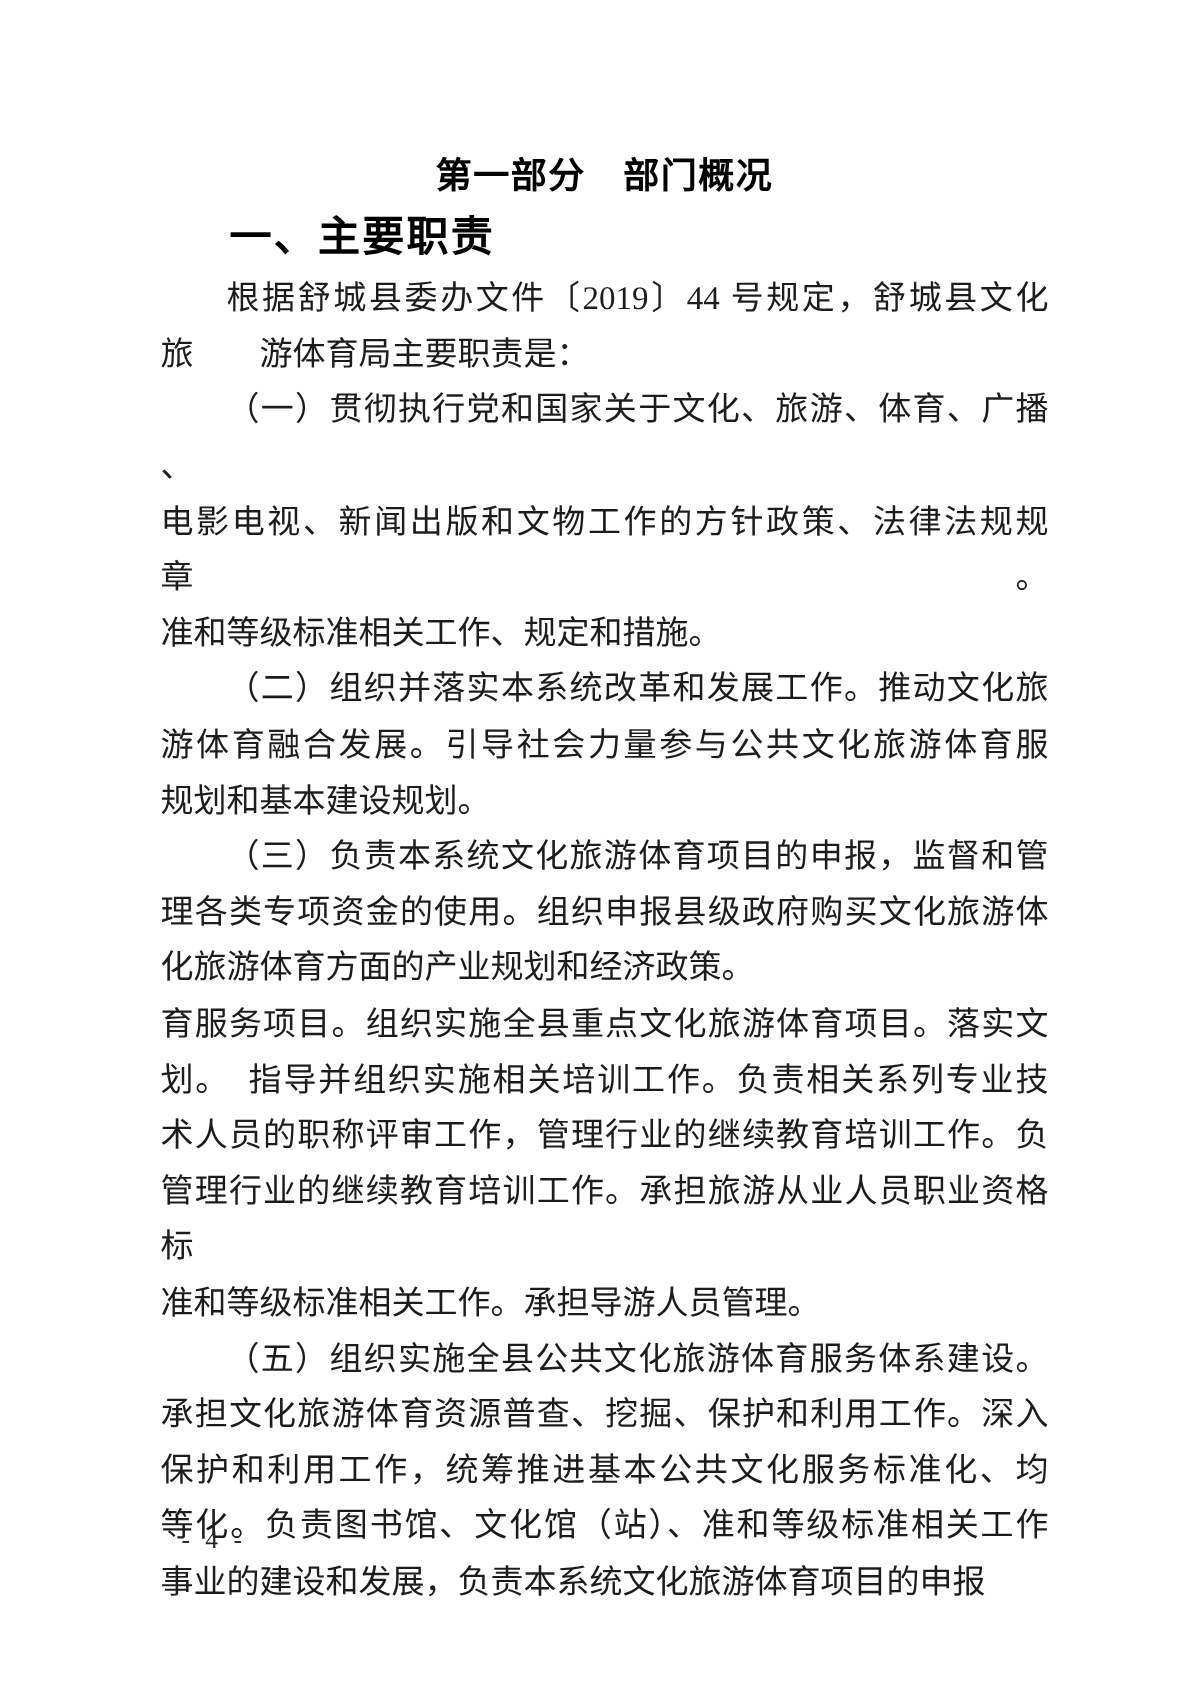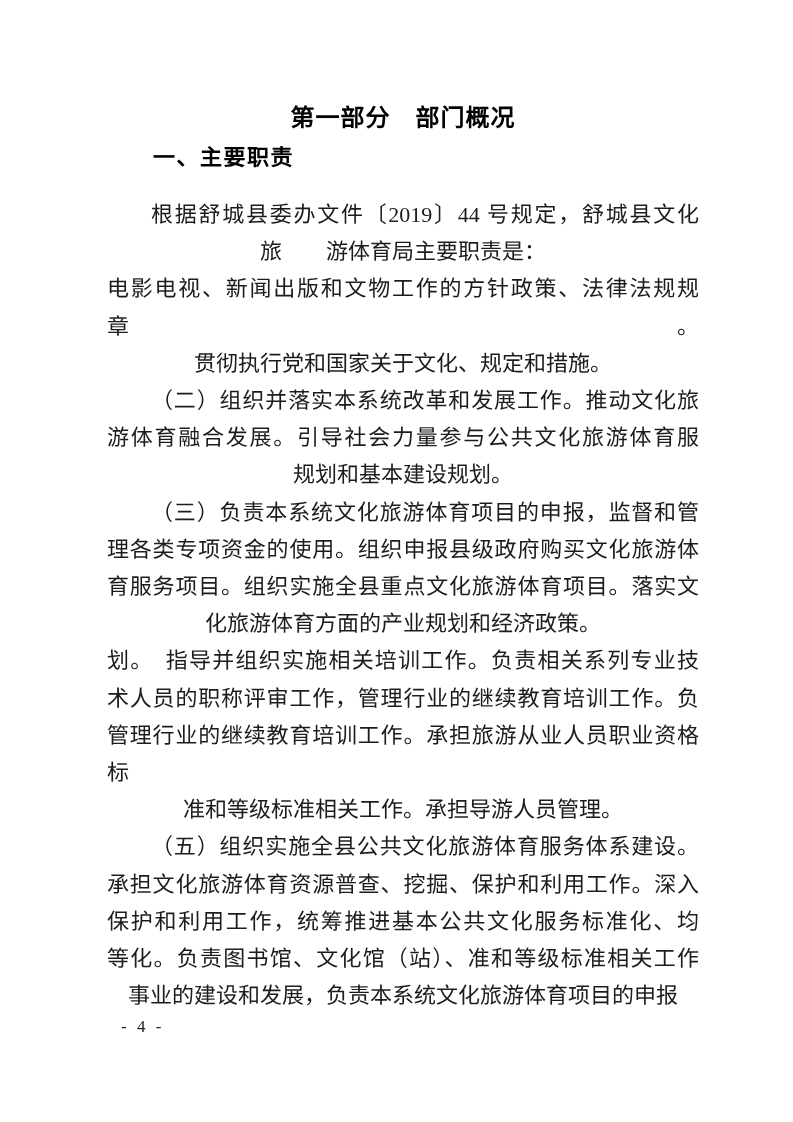--- a/index.html
+++ b/index.html
@@ -31,36 +31,36 @@
     line-height: 38px;
     letter-spacing: 1px;
     color: #000000;
     white-space: pre;
   }
   .section-heading {
     margin-top: 5px;
     padding-left: 46px;
     font-family: "Liberation Sans", "DejaVu Sans", sans-serif;
     font-weight: 700;
-    font-size: 22px;
+    font-size: 28px;
     line-height: 31px;
     letter-spacing: 1.5px;
     color: #000000;
   }
   .document-body {
-    margin-top: 23px;
+    margin-top: 7px;
     font-size: 22px;
     line-height: 37.2px;
     color: #1c1c1c;
   }
   .para {
     margin: 0;
   }
   .line {
-    text-align: center;
+    text-align: left;
     white-space: pre-wrap;
   }
   .line.first {
     text-indent: 44px;
   }
   .line.fill {
     text-align: justify;
     text-align-last: justify;
     text-justify: inter-ideograph;
   }
@@ -81,33 +81,34 @@
 <div class="page">
   <div class="content">
     <div class="doc-title">第一部分　部门概况</div>
     <div class="section-heading">一、主要职责</div>
     <div class="document-body">
         <div class="para">
           <div class="line first fill">根据舒城县委办文件〔2019〕44 号规定，舒城县文化</div>
           <div class="line">旅　　游体育局主要职责是：</div>
         </div>
         <div class="para">
+          <div class="line first fill">（一）贯彻执行党和国家关于文化、旅游、体育、广播 、</div>
           <div class="line fill">电影电视、新闻出版和文物工作的方针政策、法律法规规章。</div>
-          <div class="line">贯彻执行党和国家关于文化、规定和措施。</div>
+          <div class="line">准和等级标准相关工作、规定和措施。</div>
         </div>
         <div class="para">
           <div class="line first fill">（二）组织并落实本系统改革和发展工作。推动文化旅</div>
           <div class="line fill">游体育融合发展。引导社会力量参与公共文化旅游体育服</div>
           <div class="line">规划和基本建设规划。</div>
         </div>
         <div class="para">
           <div class="line first fill">（三）负责本系统文化旅游体育项目的申报，监督和管</div>
           <div class="line fill">理各类专项资金的使用。组织申报县级政府购买文化旅游体</div>
+          <div class="line">化旅游体育方面的产业规划和经济政策。</div>
           <div class="line fill">育服务项目。组织实施全县重点文化旅游体育项目。落实文</div>
-          <div class="line">化旅游体育方面的产业规划和经济政策。</div>
         </div>
         <div class="para">
           <div class="line fill">划。　指导并组织实施相关培训工作。负责相关系列专业技</div>
           <div class="line fill">术人员的职称评审工作，管理行业的继续教育培训工作。负</div>
           <div class="line fill">管理行业的继续教育培训工作。承担旅游从业人员职业资格标</div>
           <div class="line">准和等级标准相关工作。承担导游人员管理。</div>
         </div>
         <div class="para">
           <div class="line first fill">（五）组织实施全县公共文化旅游体育服务体系建设。</div>
           <div class="line fill">承担文化旅游体育资源普查、挖掘、保护和利用工作。深入</div>

